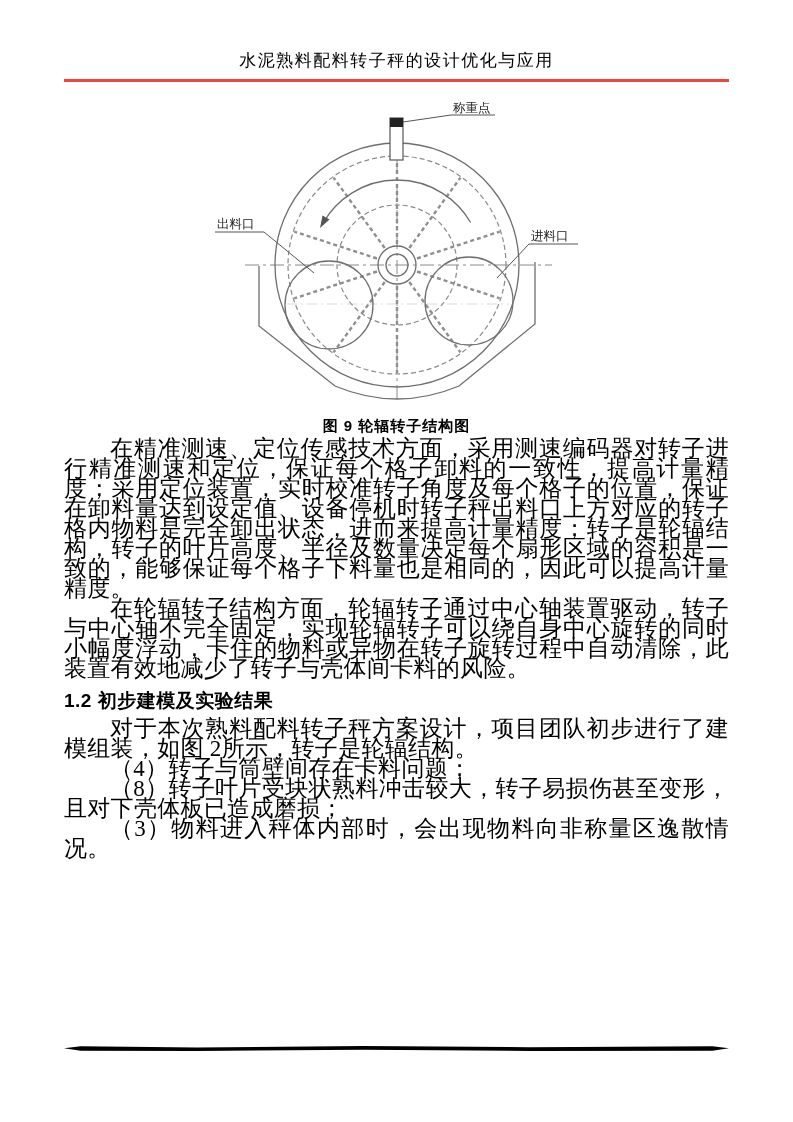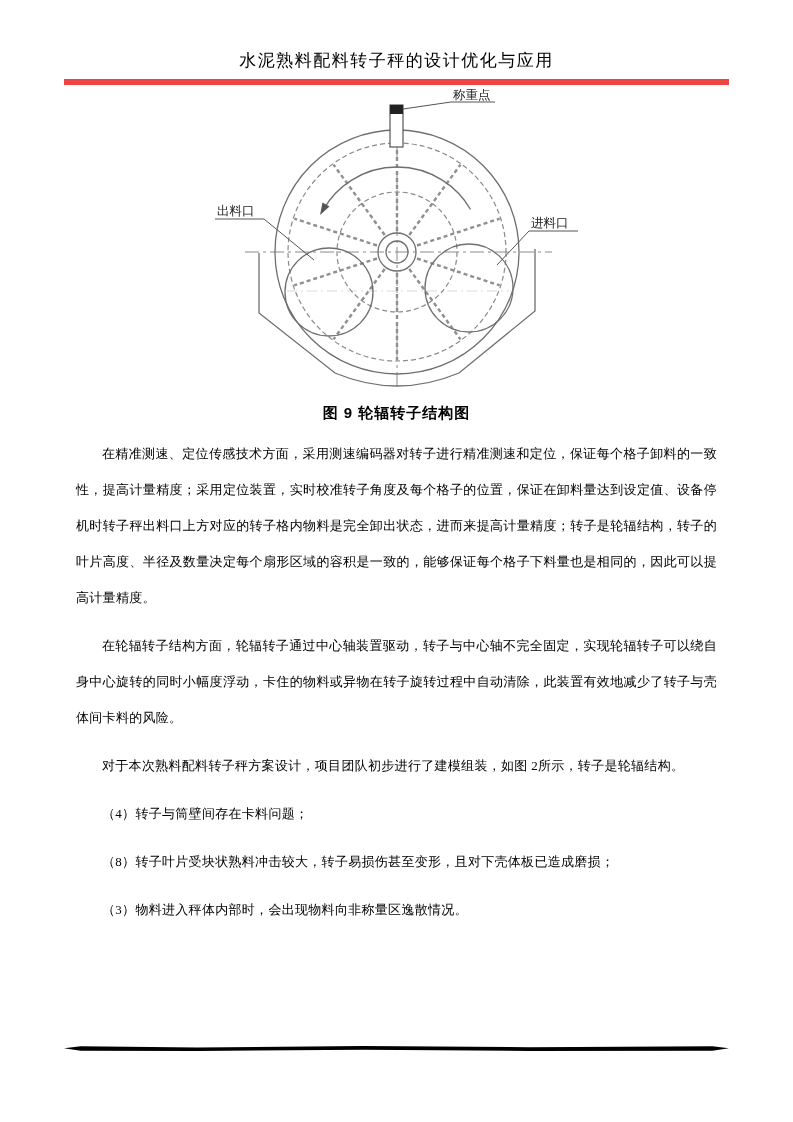--- a/index.html
+++ b/index.html
@@ -7,41 +7,41 @@
     width:793px; height:1122px;
     background:#ffffff;
     position:relative;
     font-family:"Liberation Serif","DejaVu Serif",serif;
     color:#000;
     overflow:hidden;
   }
   .page { position:absolute; inset:0; padding:0 64px; box-sizing:border-box; }
 
   
-  .header { padding-top:48px; border-bottom:6px solid #ef4444; padding-bottom:5px; }
+  .header { padding-top:48px; border-bottom:3px solid #ef4444; padding-bottom:5px; }
   .header-title {
     text-align:center; font-size:17px; line-height:26px;
     letter-spacing:1.5px; color:#000;
   }
 
   
-  .figure-wrap { text-align:center; margin-top:4px; height:310px; }
+  .figure-wrap { text-align:center; margin-top:20px; height:310px; }
   .figure-wrap svg { display:inline-block; }
   .fig-caption {
     text-align:center;
     font-family:"Liberation Sans","DejaVu Sans",sans-serif;
     font-weight:bold; font-size:15px; line-height:22px; margin-top:3px;
     letter-spacing:1px;
   }
 
   
   .para {
-    font-size:13px; line-height:36px;
+    font-size:23px; line-height:20px;
     text-align:justify; text-justify:inter-character;
-    text-indent:2em; margin:12px; letter-spacing:0.3px;
+    text-indent:2em; margin:0; letter-spacing:0.3px;
   }
   .body-block { margin-top:2px; }
   .section-heading {
     font-family:"Liberation Sans","DejaVu Sans",sans-serif;
     font-weight:bold; font-size:19px; line-height:30px;
     margin:7px 0 3px 0; letter-spacing:0.5px;
   }
 
   
   .footer { position:absolute; left:64px; right:64px; top:1046px; }
@@ -138,20 +138,21 @@
         <text class="figlabel" x="394" y="138">进料口</text>
       </g>
     </svg>
   </div>
 
   <div class="fig-caption">图 9 轮辐转子结构图</div>
 
   <div class="body-block">
     <p class="para">在精准测速、定位传感技术方面，采用测速编码器对转子进行精准测速和定位，保证每个格子卸料的一致性，提高计量精度；采用定位装置，实时校准转子角度及每个格子的位置，保证在卸料量达到设定值、设备停机时转子秤出料口上方对应的转子格内物料是完全卸出状态，进而来提高计量精度；转子是轮辐结构，转子的叶片高度、半径及数量决定每个扇形区域的容积是一致的，能够保证每个格子下料量也是相同的，因此可以提高计量精度。</p>
     <p class="para">在轮辐转子结构方面，轮辐转子通过中心轴装置驱动，转子与中心轴不完全固定，实现轮辐转子可以绕自身中心旋转的同时小幅度浮动，卡住的物料或异物在转子旋转过程中自动清除，此装置有效地减少了转子与壳体间卡料的风险。</p>
+    <h2 class="section-heading">1.2 初步建模及实验结果</h2>
     <p class="para">对于本次熟料配料转子秤方案设计，项目团队初步进行了建模组装，如图 2所示，转子是轮辐结构。</p>
     <p class="para">（4）转子与筒壁间存在卡料问题；</p>
     <p class="para">（8）转子叶片受块状熟料冲击较大，转子易损伤甚至变形，且对下壳体板已造成磨损；</p>
     <p class="para">（3）物料进入秤体内部时，会出现物料向非称量区逸散情况。</p>
   </div>
 
   <div class="footer">
     <div class="footer-bar"></div>
   </div>
 

